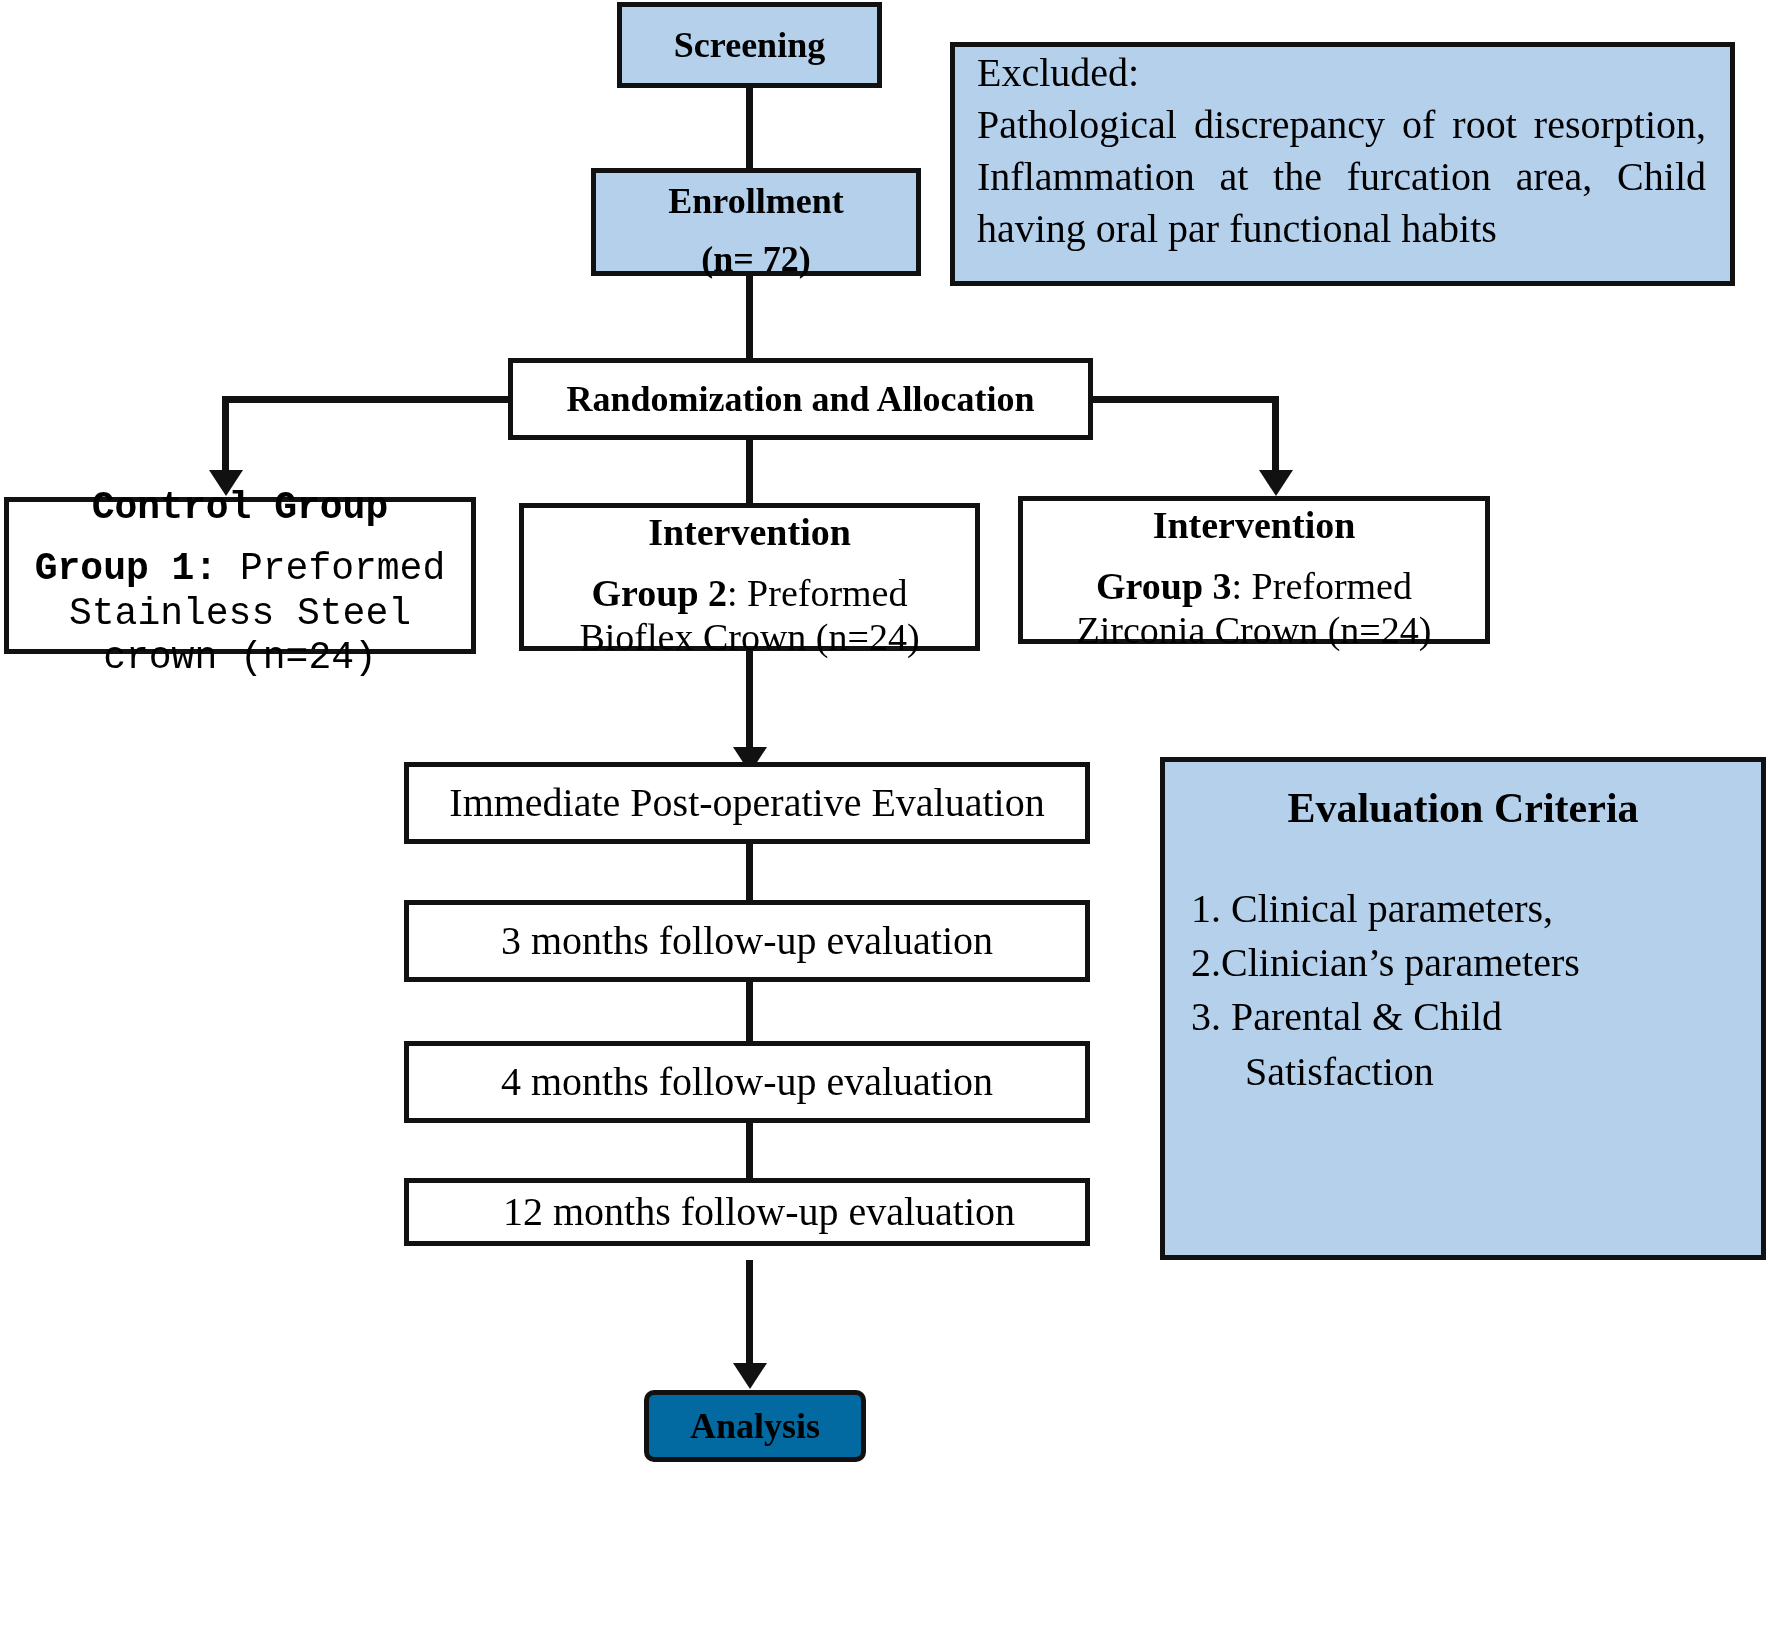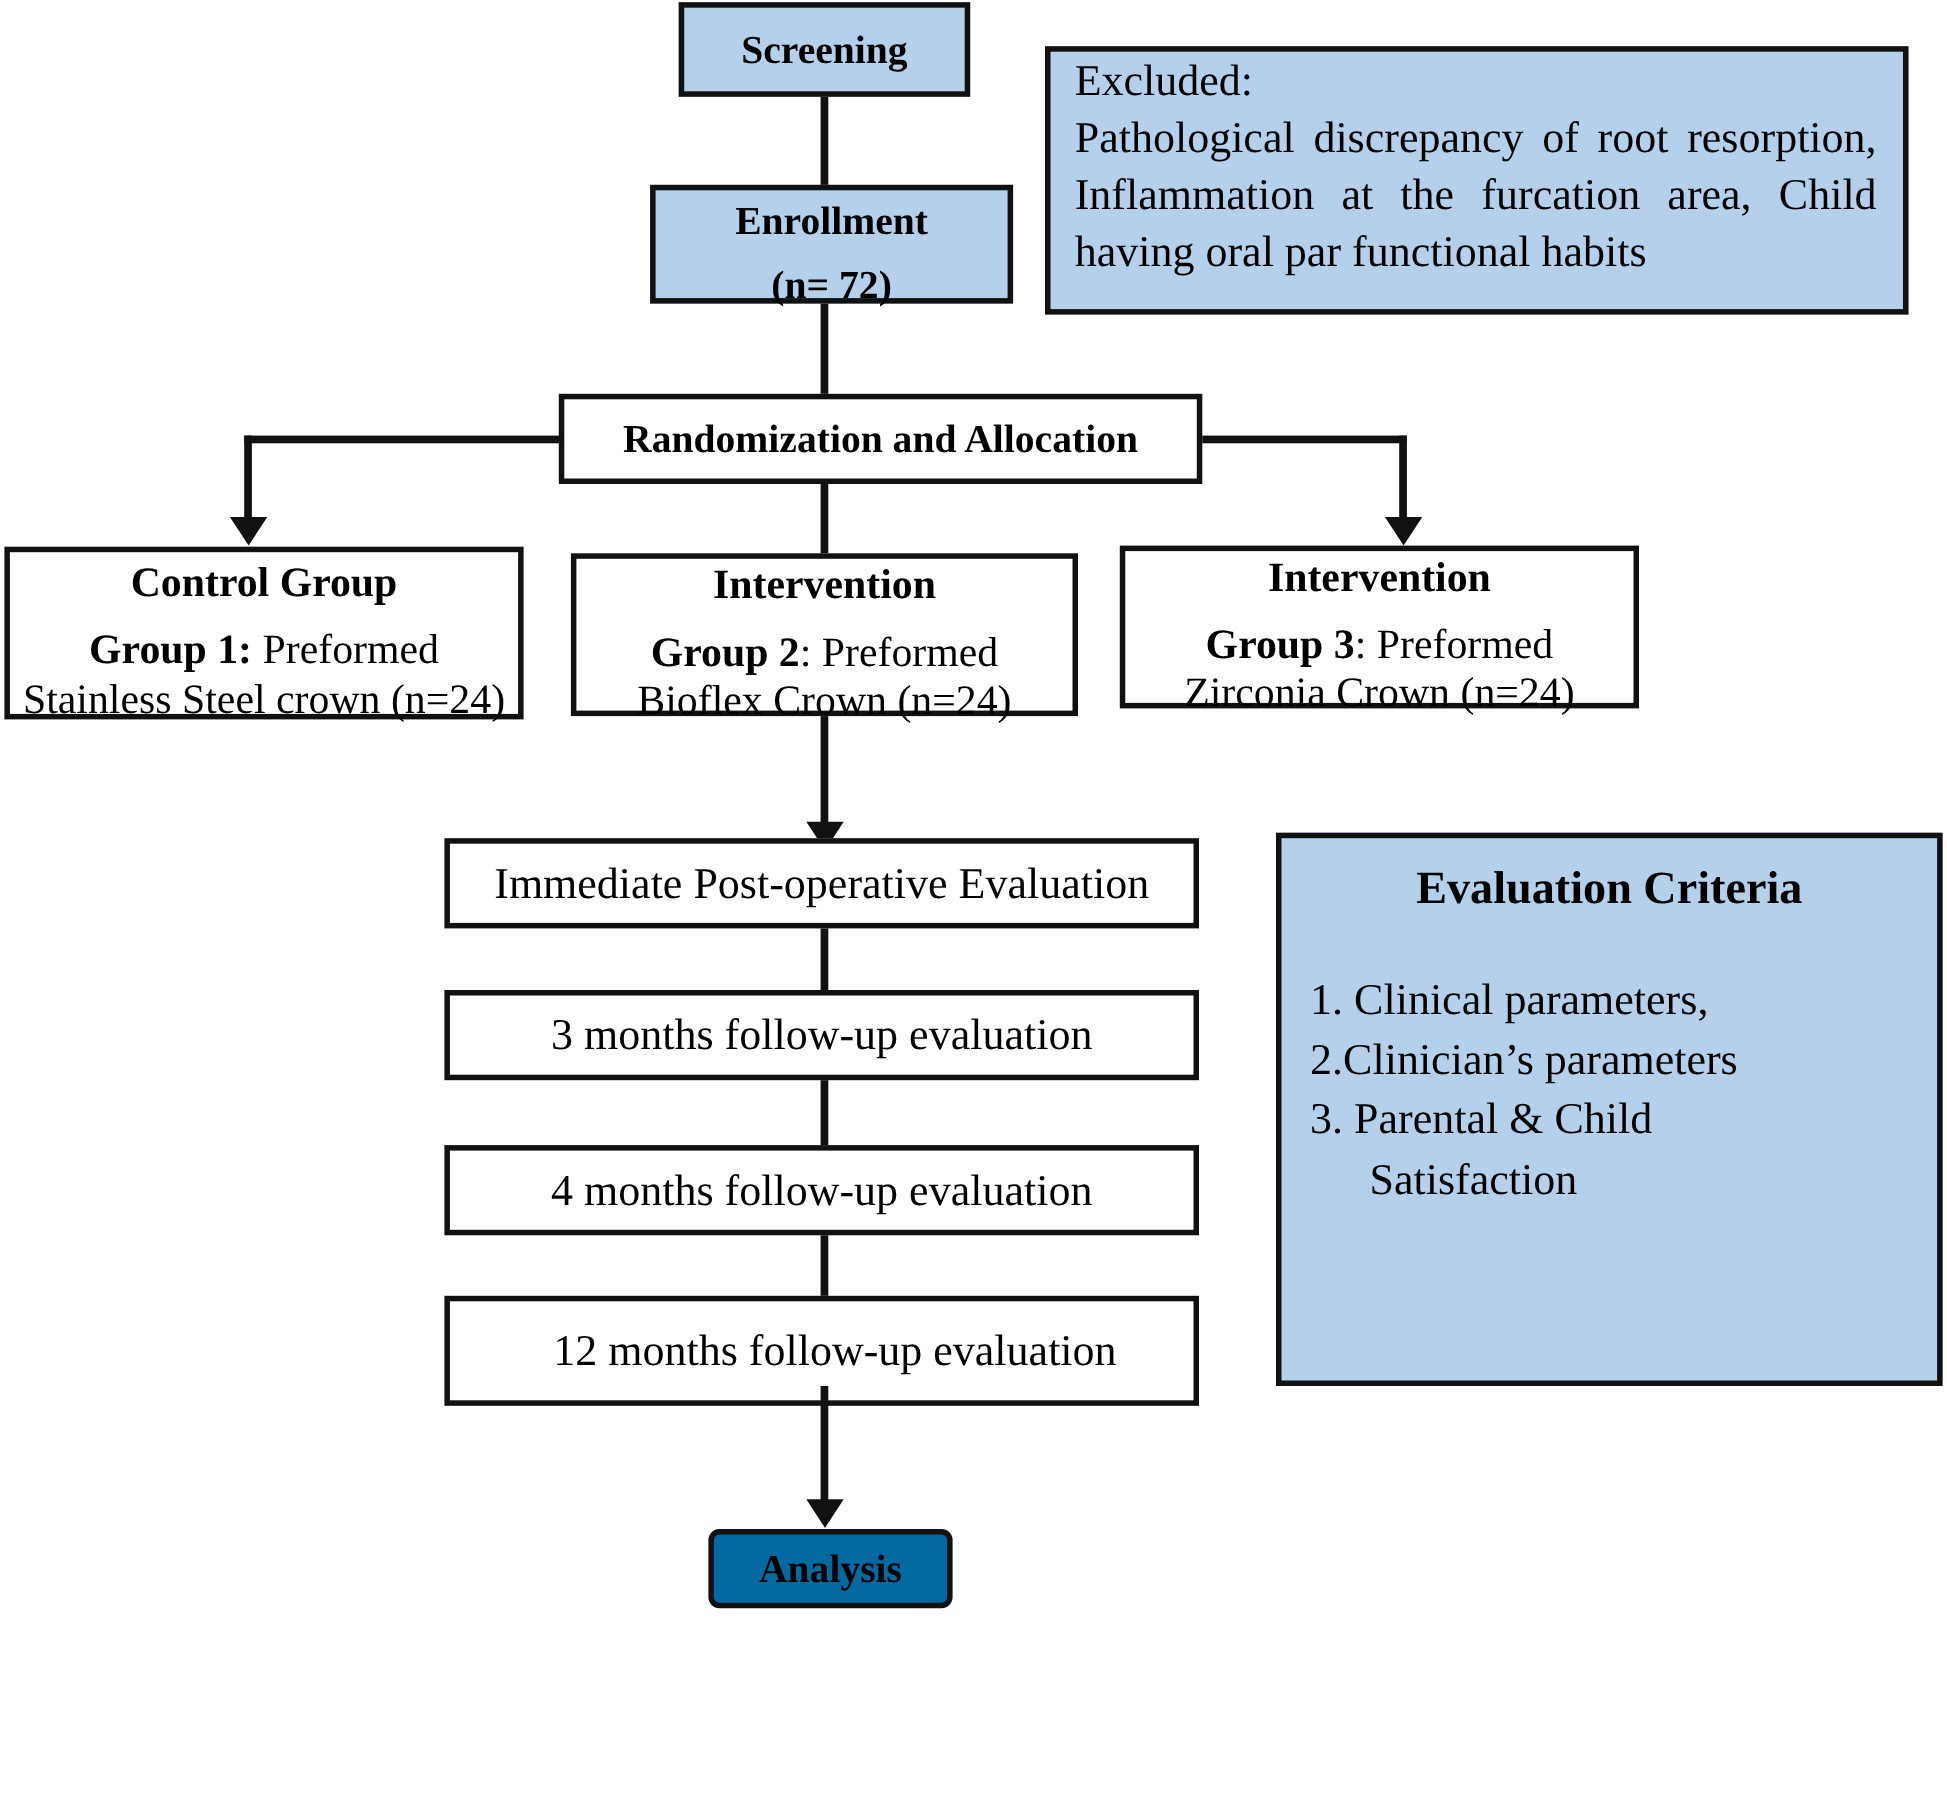--- a/index.html
+++ b/index.html
@@ -100,21 +100,21 @@
   <div class="hline" style="left:222px; top:396px; width:290px;"></div>
   <div class="vline" style="left:222px; top:396px; height:86px;"></div>
   <div class="arrow-down" style="left:209px; top:470px;"></div>
 
   <div class="vline" style="left:746px; top:440px; height:65px;"></div>
 
   <div class="hline" style="left:1093px; top:396px; width:186px;"></div>
   <div class="vline" style="left:1272px; top:396px; height:86px;"></div>
   <div class="arrow-down" style="left:1259px; top:470px;"></div>
 
-  <div class="box" style="left:4px; top:497px; width:472px; height:157px;">
+  <div class="box" style="left:4px; top:497px; width:472px; height:157px;font-family:Liberation Mono, monospace;">
     <div class="inner t38">
       <span class="b stack-left">Control Group</span>
       <span class="stack-left"><span class="b">Group 1:</span><span> Preformed Stainless Steel crown (n=24)</span></span>
     </div>
   </div>
 
   <div class="box" style="left:519px; top:503px; width:461px; height:148px;">
     <div class="inner t38">
       <span class="b stack-left">Intervention</span>
       <span class="stack-left"><span class="b">Group 2</span><span>: Preformed Bioflex Crown (n=24)</span></span>
@@ -142,21 +142,21 @@
   </div>
 
   <div class="vline" style="left:746px; top:982px; height:62px;"></div>
 
   <div class="box" style="left:404px; top:1041px; width:686px; height:82px;">
     <div class="inner t40">4 months follow-up evaluation</div>
   </div>
 
   <div class="vline" style="left:746px; top:1123px; height:58px;"></div>
 
-  <div class="box" style="left:404px; top:1178px; width:686px; height:100px;padding-left:24px;">
+  <div class="box" style="left:404px; top:1178px; width:686px; height:68px;padding-left:24px;">
     <div class="inner t40">12 months follow-up evaluation</div>
   </div>
 
   <div class="vline" style="left:746px; top:1260px; height:117px;"></div>
   <div class="arrow-down" style="left:733px; top:1363px;"></div>
 
   <div class="box blue-strong" style="left:644px; top:1390px; width:222px; height:72px;">
     <div class="inner t42 b">Analysis</div>
   </div>
 

